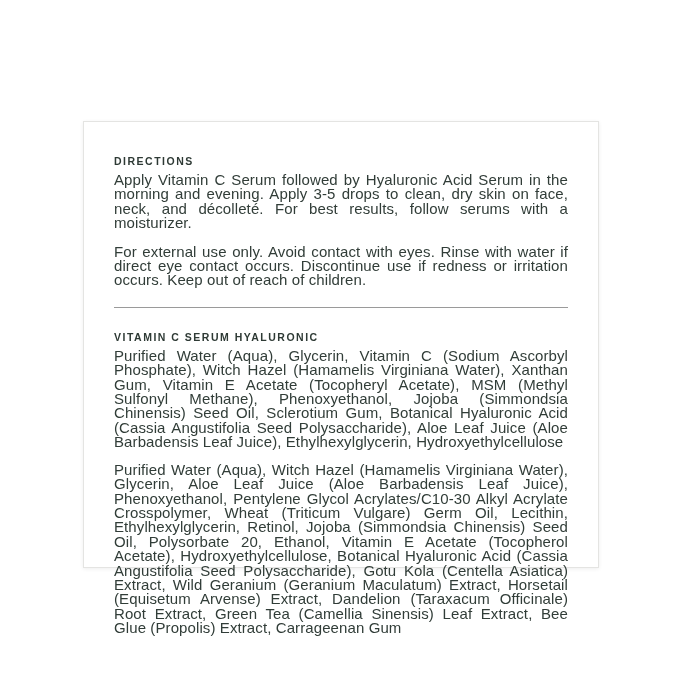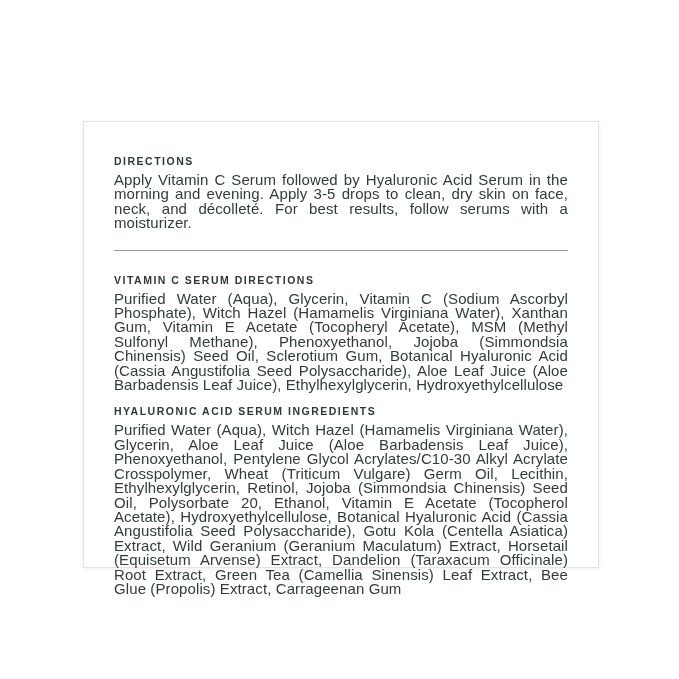--- a/index.html
+++ b/index.html
@@ -56,28 +56,28 @@
 </style>
 </head>
 <body>
 
 <div class="stage">
   <div class="label-card">
 
     <div class="directions-block">
       <h3 class="section-heading">DIRECTIONS</h3>
       <p class="body-text directions-body">Apply Vitamin C Serum followed by Hyaluronic Acid Serum in the morning and evening. Apply 3-5 drops to clean, dry skin on face, neck, and décolleté. For best results, follow serums with a moisturizer.</p>
+      <p class="body-text">For external use only. Avoid contact with eyes. Rinse with water if direct eye contact occurs. Discontinue use if redness or irritation occurs. Keep out of reach of children.</p>
     </div>
 
     <hr class="divider">
 
     <div class="ingredients-block-1">
-      <h3 class="section-heading">VITAMIN C SERUM DIRECTIONS</h3>
+      <h3 class="section-heading">VITAMIN C SERUM HYALURONIC</h3>
       <p class="body-text">Purified Water (Aqua), Glycerin, Vitamin C (Sodium Ascorbyl Phosphate), Witch Hazel (Hamamelis Virginiana Water), Xanthan Gum, Vitamin E Acetate (Tocopheryl Acetate), MSM (Methyl Sulfonyl Methane), Phenoxyethanol, Jojoba (Simmondsia Chinensis) Seed Oil, Sclerotium Gum, Botanical Hyaluronic Acid (Cassia Angustifolia Seed Polysaccharide), Aloe Leaf Juice (Aloe Barbadensis Leaf Juice), Ethylhexylglycerin, Hydroxyethylcellulose</p>
     </div>
 
     <div class="ingredients-block-2">
-      <h3 class="section-heading">HYALURONIC ACID SERUM INGREDIENTS</h3>
       <p class="body-text">Purified Water (Aqua), Witch Hazel (Hamamelis Virginiana Water), Glycerin, Aloe Leaf Juice (Aloe Barbadensis Leaf Juice), Phenoxyethanol, Pentylene Glycol Acrylates/C10-30 Alkyl Acrylate Crosspolymer, Wheat (Triticum Vulgare) Germ Oil, Lecithin, Ethylhexylglycerin, Retinol, Jojoba (Simmondsia Chinensis) Seed Oil, Polysorbate 20, Ethanol, Vitamin E Acetate (Tocopherol Acetate), Hydroxyethylcellulose, Botanical Hyaluronic Acid (Cassia Angustifolia Seed Polysaccharide), Gotu Kola (Centella Asiatica) Extract, Wild Geranium (Geranium Maculatum) Extract, Horsetail (Equisetum Arvense) Extract, Dandelion (Taraxacum Officinale) Root Extract, Green Tea (Camellia Sinensis) Leaf Extract, Bee Glue (Propolis) Extract, Carrageenan Gum</p>
     </div>
 
   </div>
 </div>
 
 </body></html>

